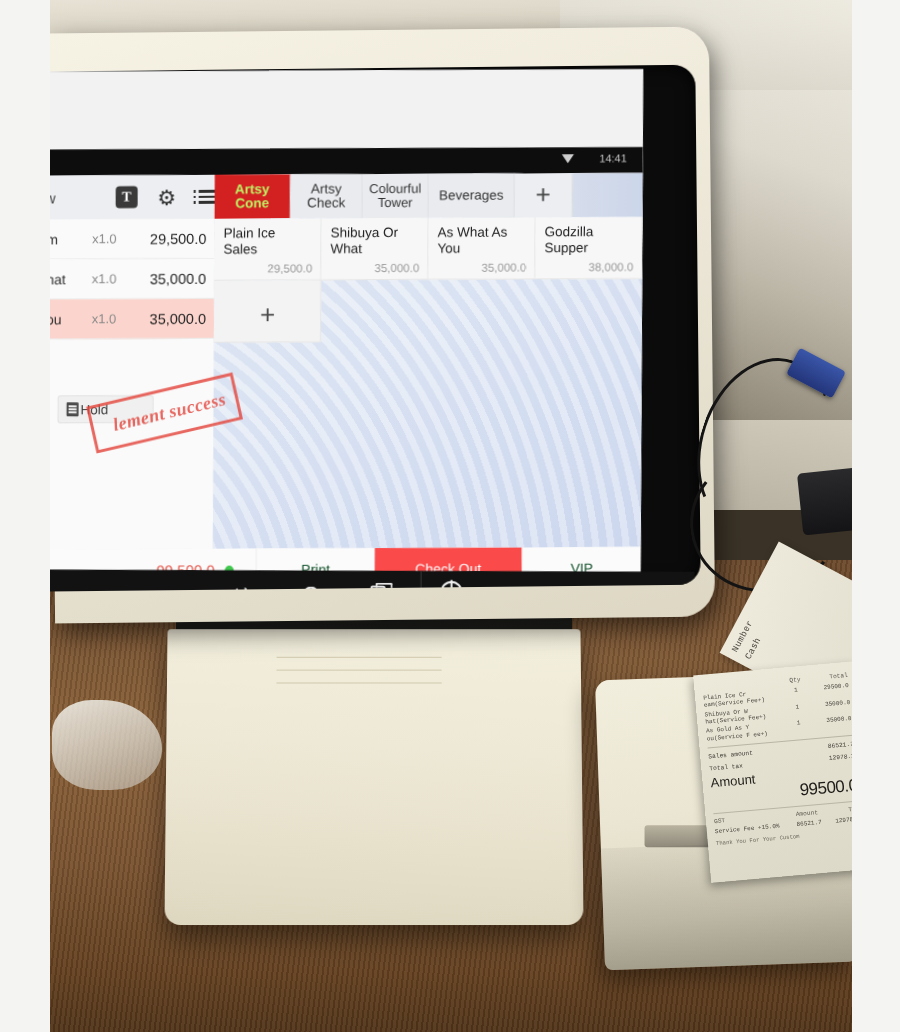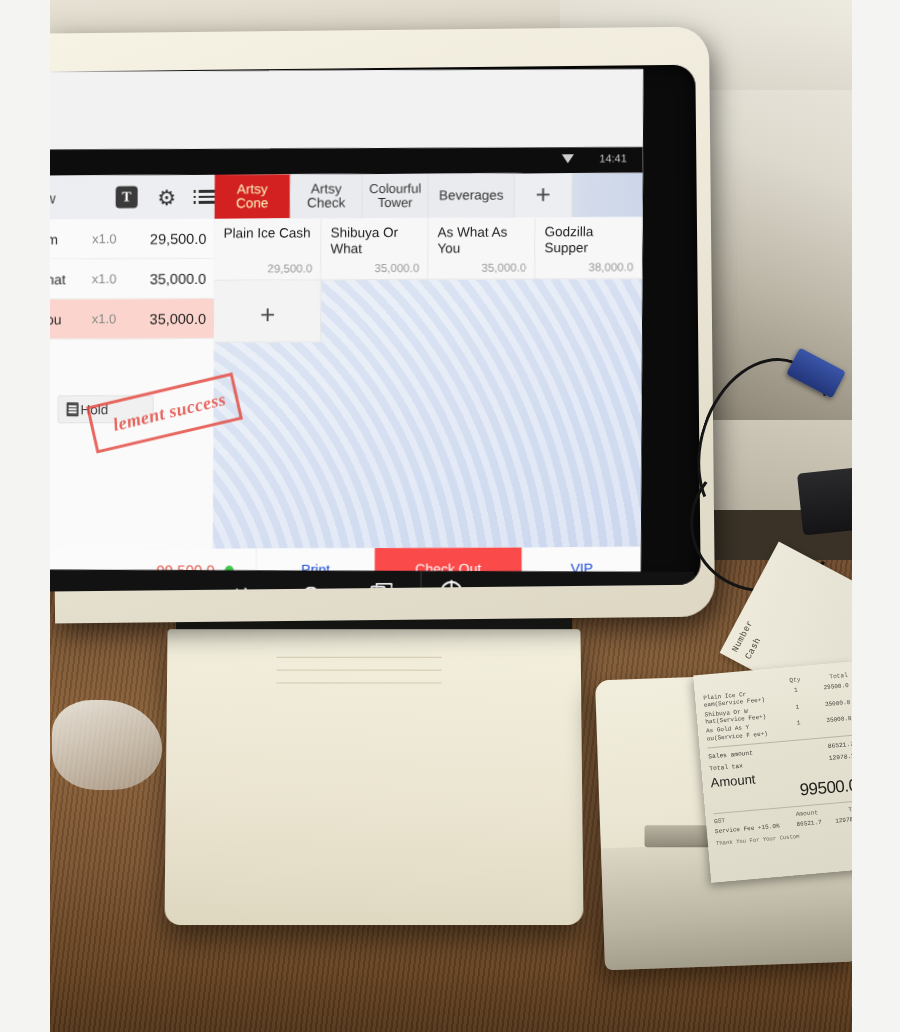--- a/index.html
+++ b/index.html
@@ -76,21 +76,21 @@
   .listico i { display:block; width:17px; height:2.6px; background:#2f2f2f; position:relative; }
   .listico i::before { content:""; position:absolute; left:-5px; top:0; width:2.6px;
                        height:2.6px; background:#2f2f2f; }
 
   
   #tabs { position:absolute; left:172px; top:104px; height:44px; display:flex;
           align-items:stretch; }
   .tab { display:flex; align-items:center; justify-content:center; text-align:center;
          font-size:13.5px; color:#333; background:#e9ebee; padding:0 7px;
          border-right:1px solid #dcdee2; line-height:1.05; }
-  .tab.active { background:#d32020; color:#fef9c3; font-weight:400; }
+  .tab.active { background:#d32020; color:#bef264; font-weight:700; }
   .tab.two-line { font-size:13px; }
   .tab.plus { font-size:26px; color:#444; font-weight:300; width:58px; background:#eceef1; }
   #tabs-tail { position:absolute; left:430px; top:104px; width:170px; height:44px;
                background:linear-gradient(90deg,#e3e6ec,#ccd6ea); }
 
   
   #orderpanel { position:absolute; left:0; top:148px; width:172px; height:330px;
                 background:#fafafa; }
   .order-row { position:relative; height:40px; display:flex; align-items:center;
                border-bottom:1px solid #ececec; }
@@ -126,21 +126,21 @@
   
   #watermark { position:absolute; left:180px; top:370px; width:420px; height:110px;
                pointer-events:none; }
 
   
   #actionbar { position:absolute; left:0; top:478px; width:600px; height:42px;
                background:#fbfbfb; display:flex; align-items:center; }
   #ab-total { width:184px; text-align:right; padding-right:10px;
               font-size:15px; color:#e5554a; }
   #ab-dot { width:9px; height:9px; border-radius:50%; background:#3fc84e; margin-right:22px; }
-  .ab-btn { flex:1; text-align:center; font-size:14px; color:#1d4ed8;
+  .ab-btn { flex:1; text-align:center; font-size:14px; color:#14532d;
             border-left:1px solid #ededed; line-height:42px; height:42px; }
   .ab-btn.checkout { background:#fa4a4a; color:#fff; font-weight:500; flex:1.25; border-left:none; }
 
   
   #stamp { position:absolute; left:48px; top:318px; width:150px; height:48px;
            border:3px solid #e4483f; transform:rotate(-13deg); z-index:30;
            opacity:.82; }
   #stamp span { position:absolute; left:-16px; top:11px; width:186px; text-align:center;
                 font-size:18px; color:#e4483f; font-style:italic; font-weight:bold;
                 letter-spacing:.4px; font-family:"Liberation Serif", serif; }
@@ -386,21 +386,21 @@
           <div id="holdbtn">
             <span class="hold-ico"></span>
             <span>Hold</span>
           </div>
         </div>
 
         <div id="grid">
           <div id="moire"></div>
           <div class="prod-row">
             <div class="prod" style="width:107px">
-              <div class="pname">Plain Ice Cash</div>
+              <div class="pname">Plain Ice Sales</div>
               <div class="pprice">29,500.0</div>
             </div>
             <div class="prod" style="width:107px">
               <div class="pname">Shibuya Or What</div>
               <div class="pprice">35,000.0</div>
             </div>
             <div class="prod" style="width:107px">
               <div class="pname">As What As You</div>
               <div class="pprice">35,000.0</div>
             </div>

